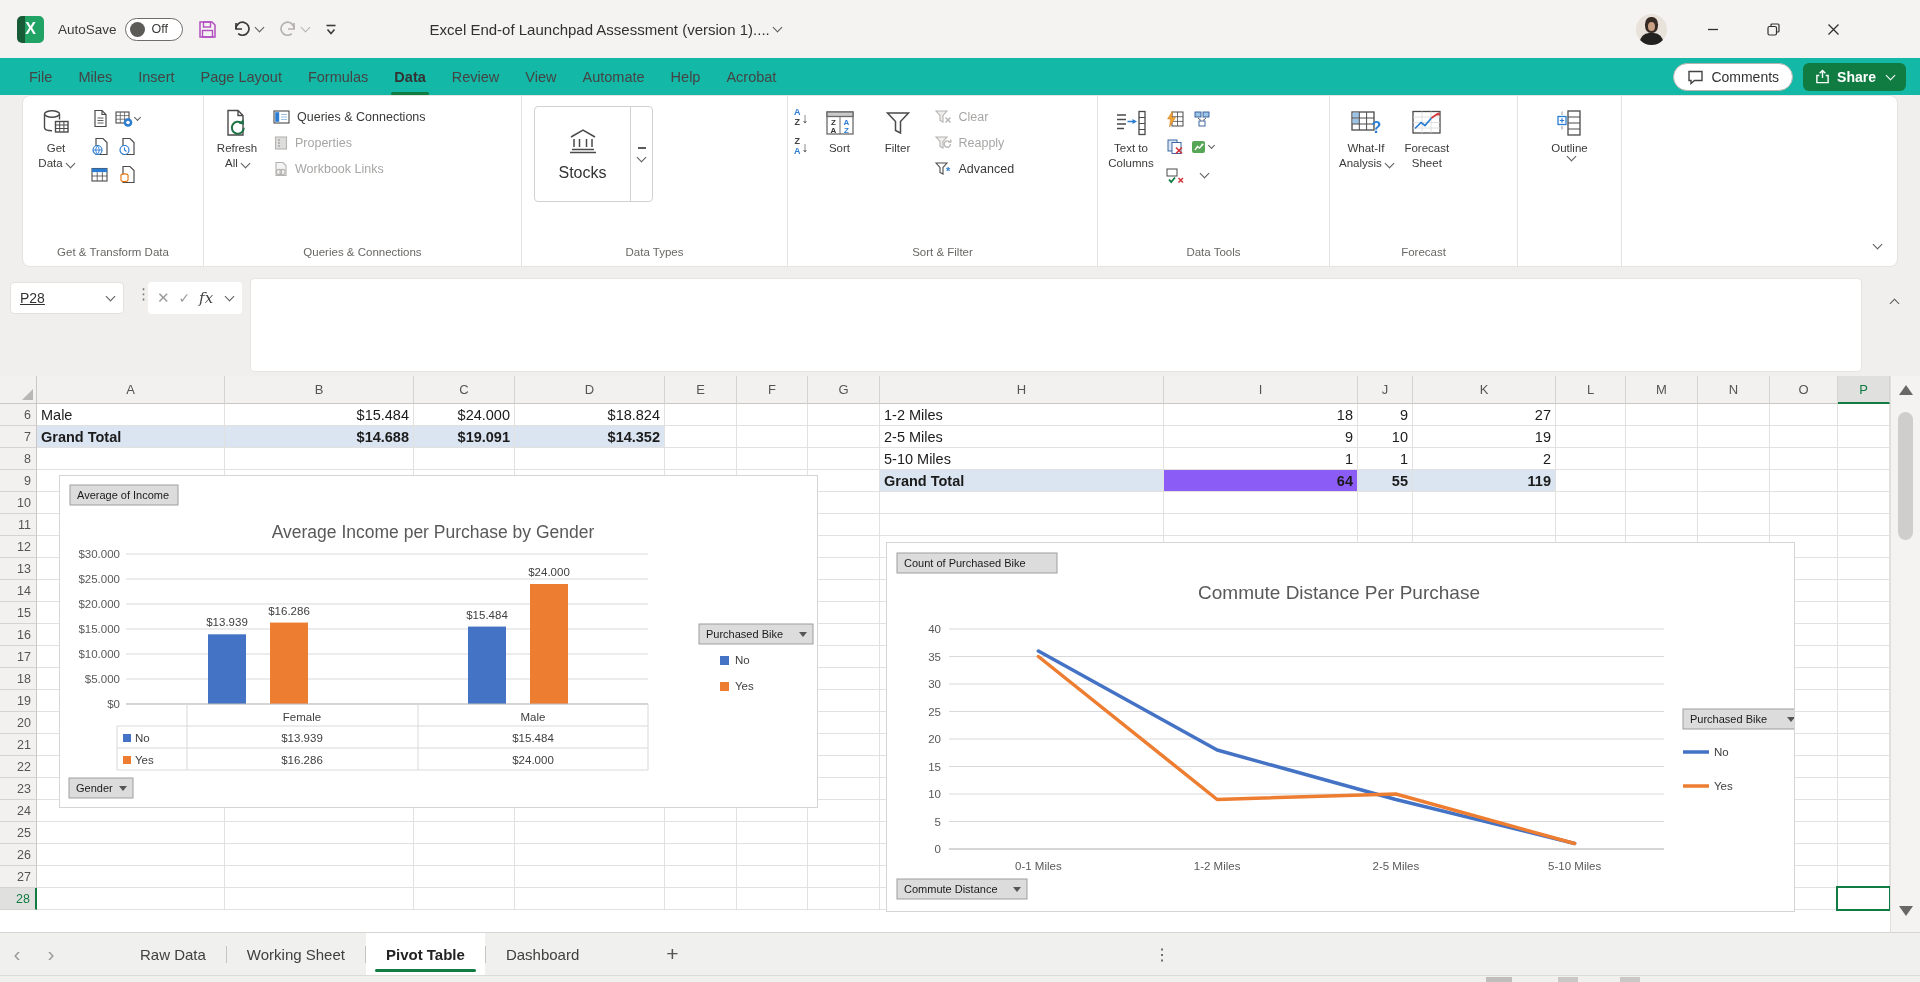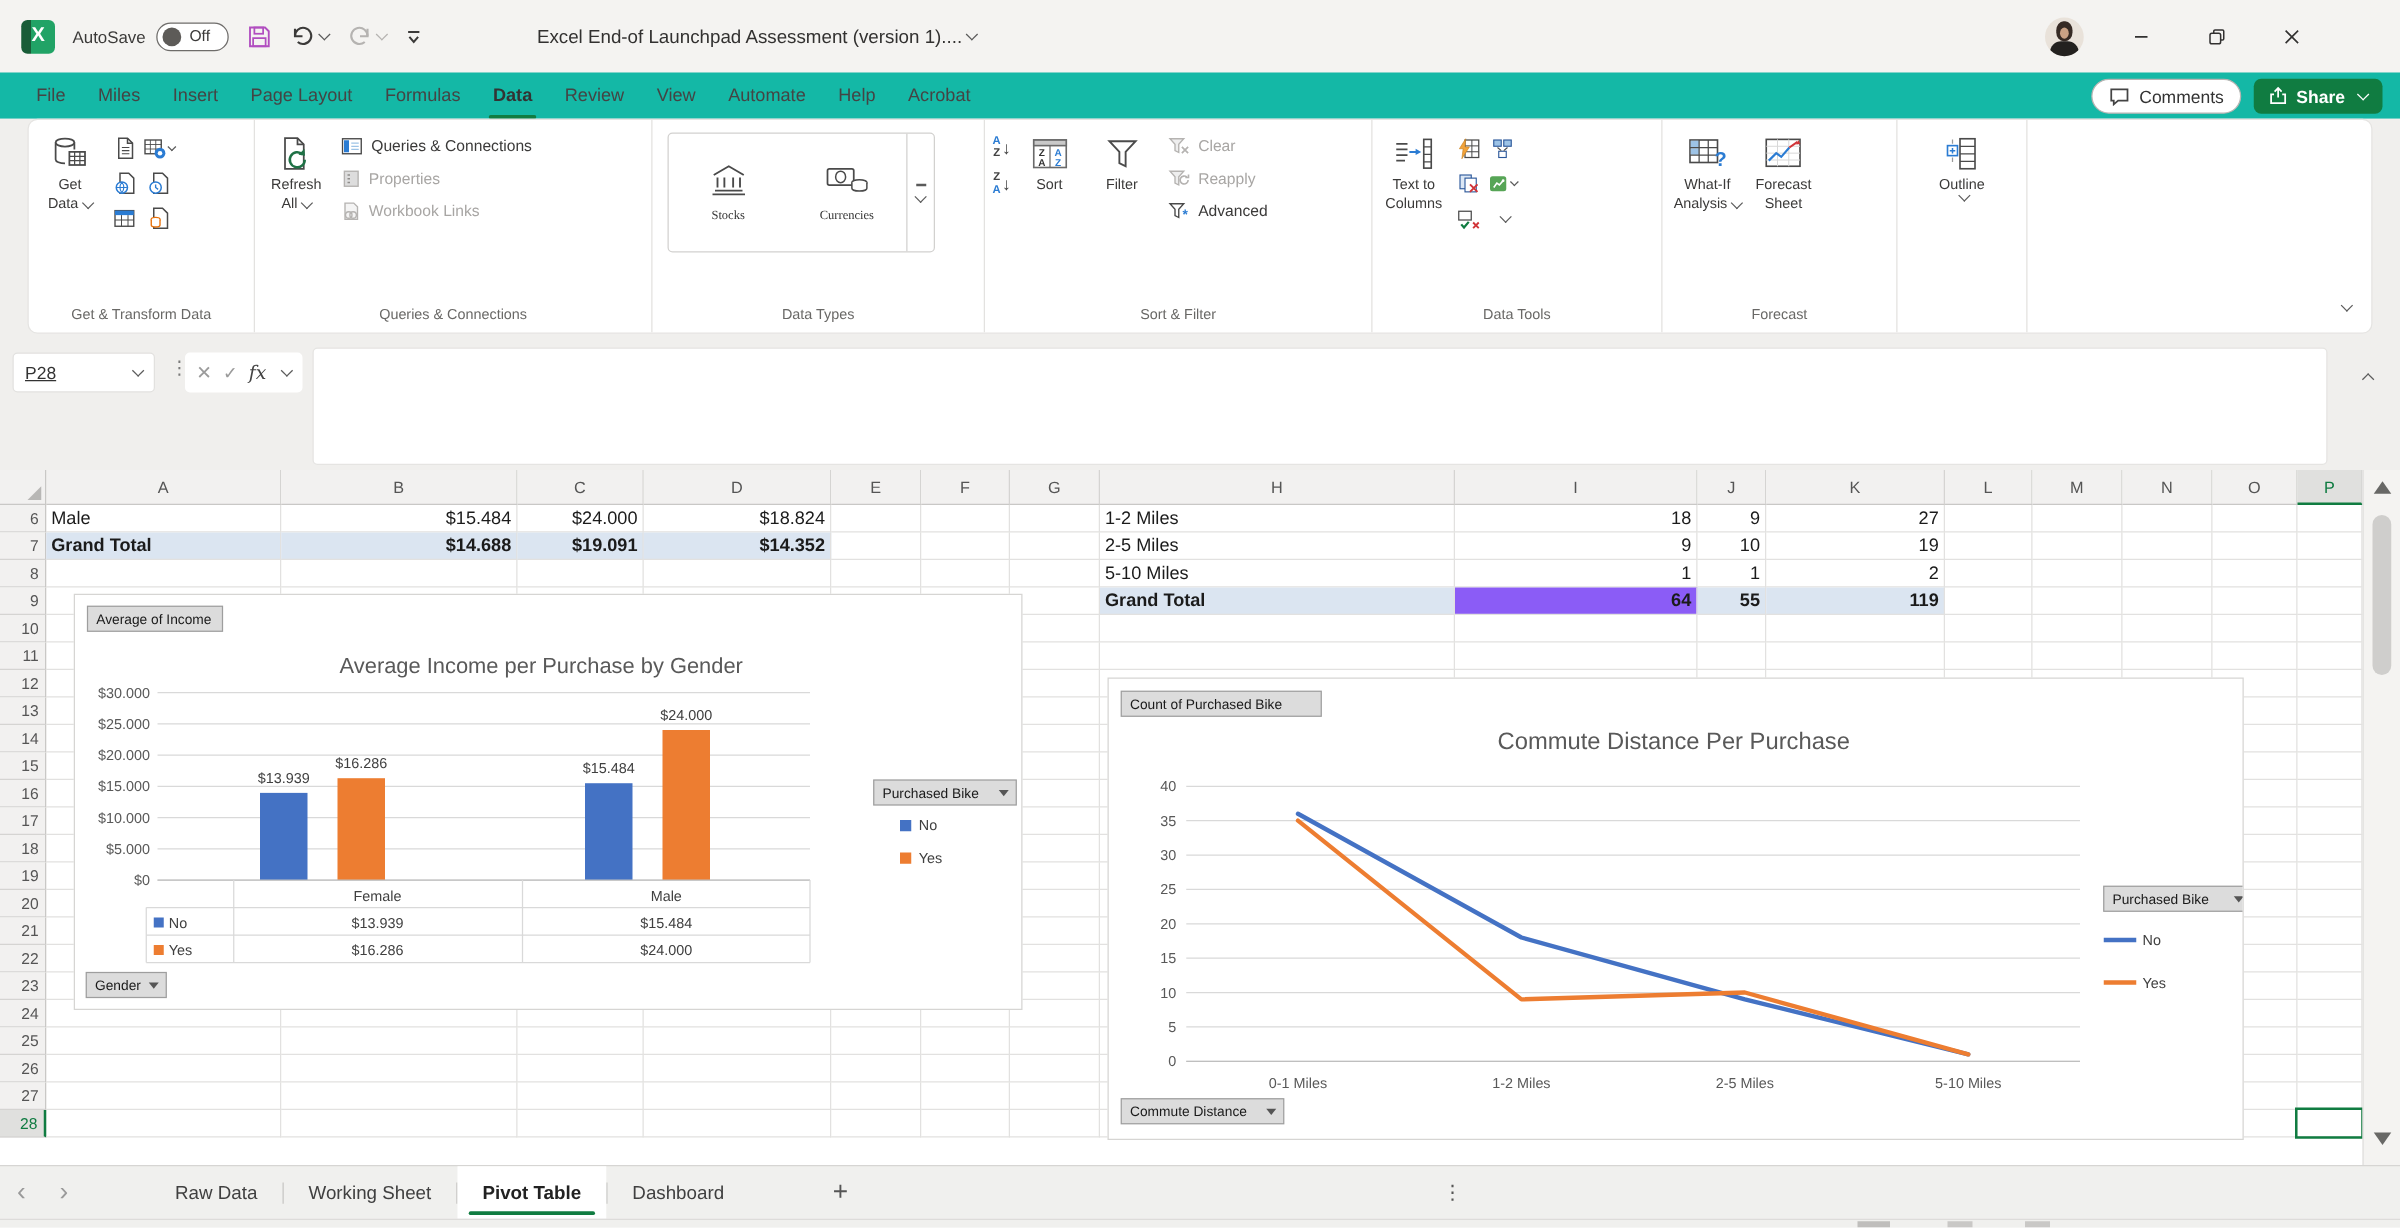--- a/index.html
+++ b/index.html
@@ -56,21 +56,21 @@
           color:#3b3a39;text-align:center;line-height:15px;background:none;border:none;}
   .bicon{height:36px;display:flex;align-items:center;justify-content:center;}
   .smallgrid{display:grid;grid-template-columns:repeat(2,26px);grid-auto-rows:27px;gap:1px;margin-top:3px;}
   .sbtn{display:flex;align-items:center;justify-content:center;background:none;border:none;padding:0;}
   .textcol{display:flex;flex-direction:column;margin-top:2px;}
   .textbtn{display:flex;align-items:center;gap:6px;height:26px;padding:0 5px;font-size:12.5px;color:#3b3a39;
            background:none;border:none;white-space:nowrap;}
   .textbtn.disabled{color:#a8a6a4;}
   .gallery{border:1px solid #d2d1cf;border-radius:4px;display:flex;height:94px;margin:4px 4px 0 6px;background:#fff;}
   .gitem{width:95px;display:flex;flex-direction:column;align-items:center;justify-content:center;gap:9px;
-         font-size:10px;color:#333;background:none;border:none;font-family:Liberation Serif, serif;}
+         font-size:16px;color:#333;background:none;border:none;}
   .gmore{width:22px;border-left:1px solid #d2d1cf;display:flex;flex-direction:column;align-items:center;justify-content:center;gap:5px;background:none;border-top:none;border-right:none;border-bottom:none;}
   .gmore .bar{width:8px;height:1.5px;background:#5a5a5a;}
   .sortcol{display:flex;flex-direction:column;gap:10px;margin-top:6px;}
   .azbtn{display:flex;align-items:center;background:none;border:none;padding:0;}
   .azl{display:flex;flex-direction:column;font-size:9px;line-height:9.5px;font-weight:700;color:#444;}
   .azl .blue{color:#2b7cd3;}
   .azar{font-size:14px;color:#444;margin-left:1px;}
   .ribbon-collapse{position:absolute;right:10px;bottom:14px;background:none;border:none;}
 
   
@@ -350,29 +350,20 @@
       <div class="rgroup" style="width:266px;">
         <div class="rrow">
           <div class="gallery">
             <button class="gitem">
               <svg width="34" height="28" viewBox="0 0 34 28">
                 <path d="M5 10 L17 3 L29 10" fill="none" stroke="#4a4a4a" stroke-width="1.5"></path>
                 <path d="M8 12 V20 M13.5 12 V20 M20.5 12 V20 M26 12 V20" stroke="#4a4a4a" stroke-width="1.5"></path>
                 <path d="M6 22.5 H28 M4 25.5 H30" stroke="#4a4a4a" stroke-width="1.5"></path>
               </svg>
               <span>Stocks</span>
-            </button>
-            <button class="gitem">
-              <svg width="36" height="28" viewBox="0 0 36 28">
-                <rect x="2" y="5" width="21" height="13" rx="1.5" fill="#fff" stroke="#4a4a4a" stroke-width="1.4"></rect>
-                <ellipse cx="12.5" cy="11.5" rx="4" ry="4.6" fill="none" stroke="#4a4a4a" stroke-width="1.2"></ellipse>
-                <ellipse cx="27.5" cy="16" rx="6" ry="2.3" fill="#fff" stroke="#4a4a4a" stroke-width="1.2"></ellipse>
-                <path d="M21.5 16 v4.5 c0 1.3 2.7 2.3 6 2.3 s6 -1 6 -2.3 V16" fill="#fff" stroke="#4a4a4a" stroke-width="1.2"></path>
-              </svg>
-              <span>Currencies</span>
             </button>
             <button class="gmore">
               <span class="bar"></span>
               <i class="chev" style="margin:0;"></i>
             </button>
           </div>
         </div>
         <div class="glabel">Data Types</div>
       </div>
 

